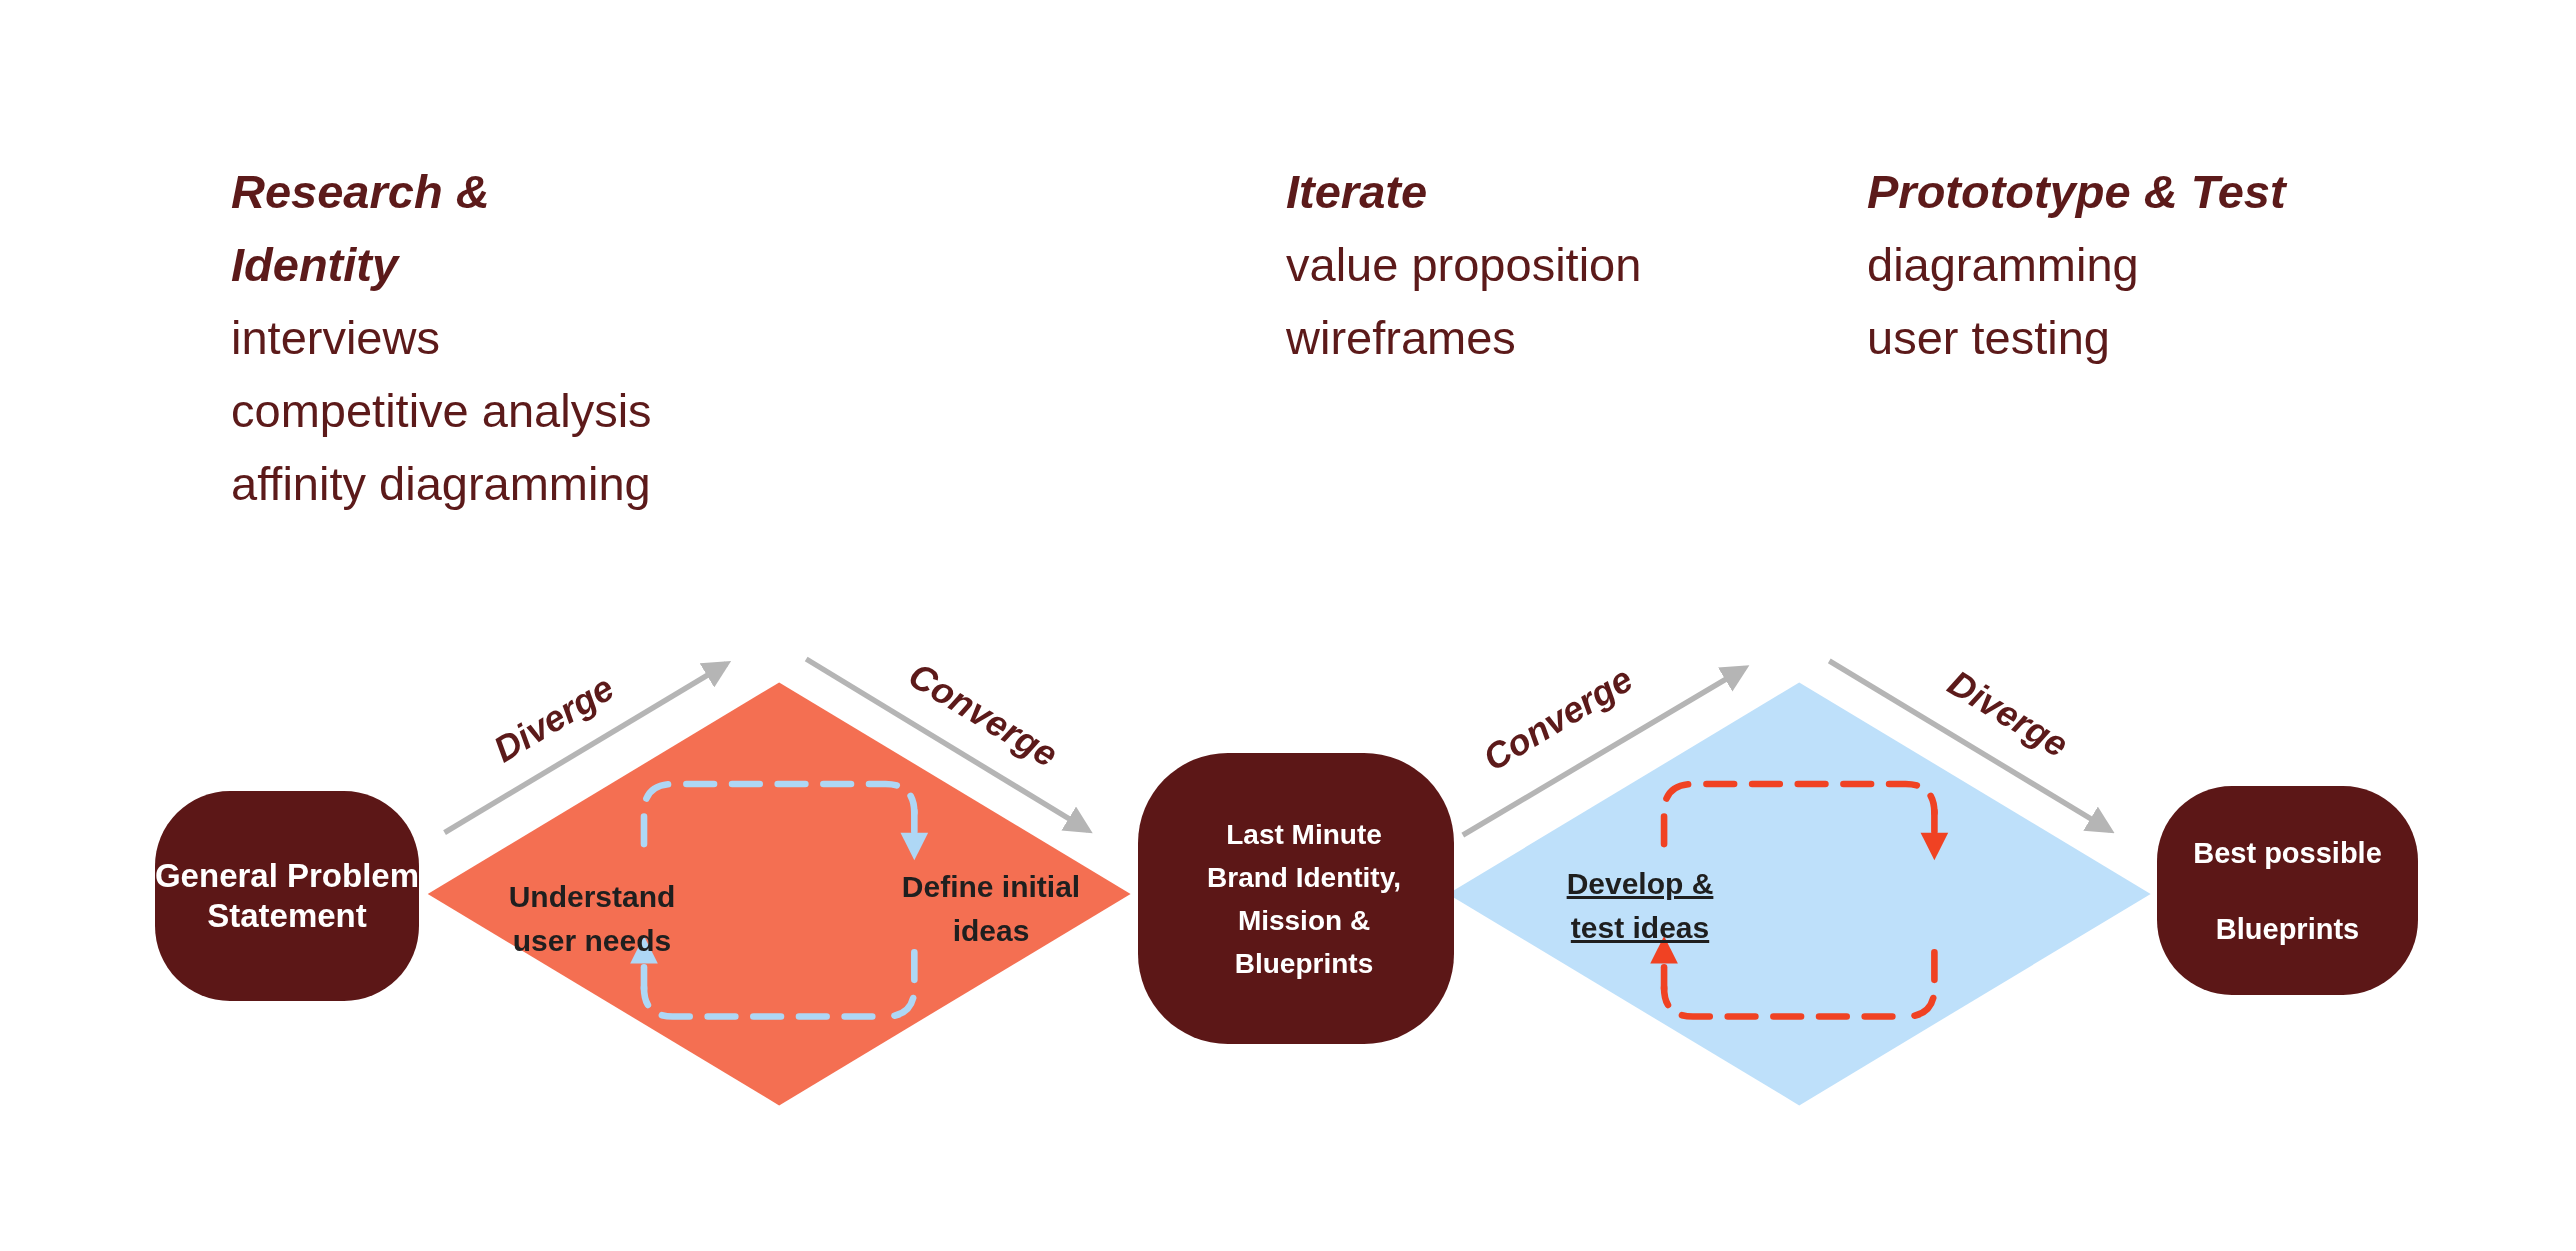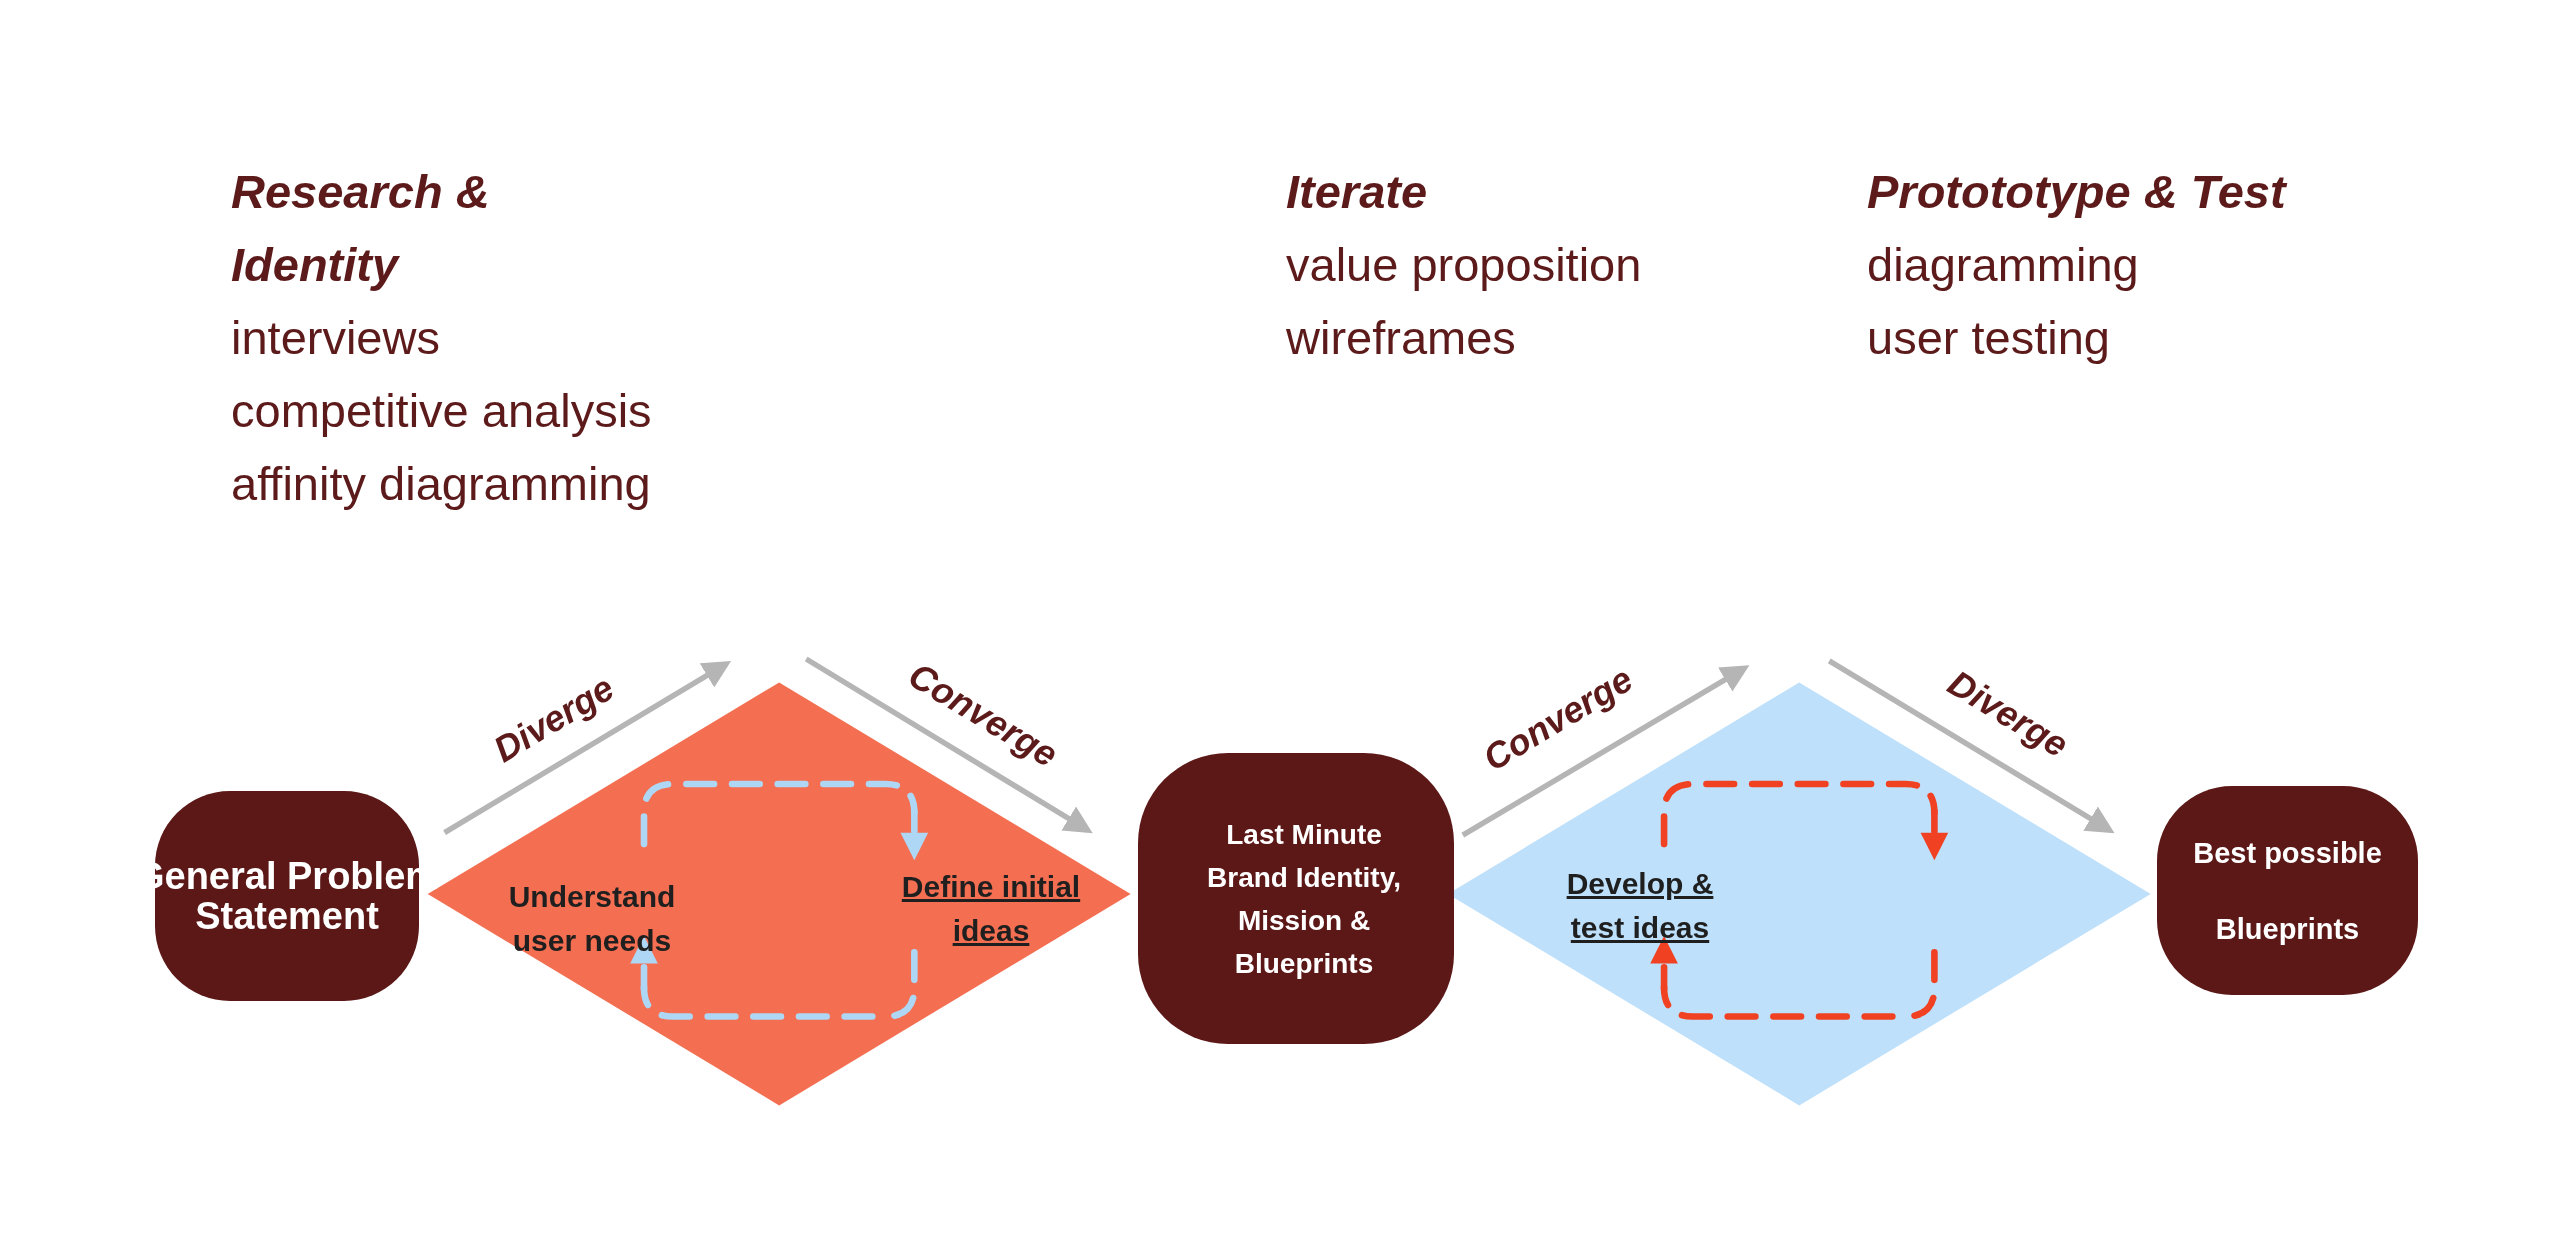--- a/index.html
+++ b/index.html
@@ -19,29 +19,29 @@
   .loop-b { stroke:var(--loop-blue); stroke-width:11; fill:none; stroke-linecap:round; }
   .loop-r { stroke:var(--loop-red);  stroke-width:11; fill:none; stroke-linecap:round; }
   .dash { stroke-dasharray:46 30; }
   .head-b { fill:var(--loop-blue); }
   .head-r { fill:var(--loop-red); }
 
   
   .node { position:absolute; background:var(--shape-maroon); color:var(--node-text);
           display:flex; flex-direction:column; justify-content:center; align-items:center;
           text-align:center; font-weight:bold; white-space:nowrap; }
-  #node-start  { left:155px;  top:791px; width:264px; height:210px; border-radius:75px; font-size:38px; line-height:40px; }
+  #node-start  { left:155px;  top:791px; width:264px; height:210px; border-radius:75px; font-size:33px; line-height:40px; }
   #node-middle { left:1138px; top:753px; width:300px; height:291px; border-radius:90px; font-size:28px; line-height:43px;padding-left:16px; }
   #node-end    { left:2157px; top:786px; width:261px; height:209px; border-radius:75px; font-size:29px; line-height:40px;gap:36px; }
 
   
   .dlabel { position:absolute; transform:translateX(-50%); text-align:center; font-weight:bold;
             font-size:30px; line-height:44px; color:var(--diamond-text); white-space:nowrap; }
   #lbl-understand { left:592px;  top:875px; }
-  #lbl-define     { left:991px; top:865px;text-decoration:underline; }
+  #lbl-define     { left:991px; top:865px; }
   #lbl-develop    { left:1640px; top:862px;text-decoration:underline; }
   #lbl-deliver    { left:1976px; top:861px; }
 
   
   .alabel { position:absolute; font-weight:bold; font-style:italic; font-size:36px;
             color:var(--text-maroon); white-space:nowrap; }
   #arrlbl-d1 { left:554px;  top:719px; transform:translate(-50%,-50%) rotate(-31deg); }
   #arrlbl-c1 { left:983px; top:715px; transform:translate(-50%,-50%) rotate(31deg); }
   #arrlbl-c2 { left:1558px; top:719px; transform:translate(-50%,-50%) rotate(-31deg); }
   #arrlbl-d2 { left:2008px; top:714px; transform:translate(-50%,-50%) rotate(31deg); }

